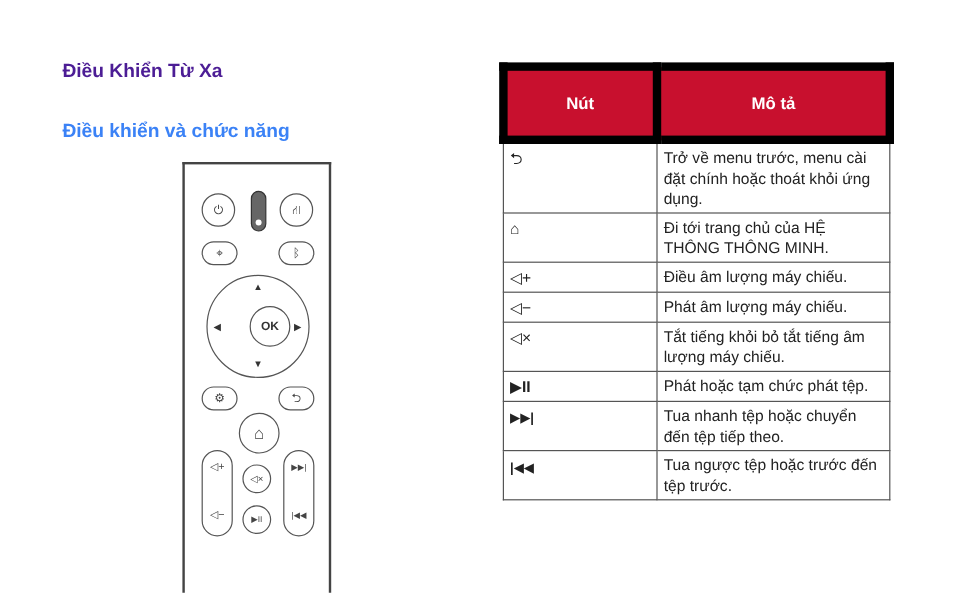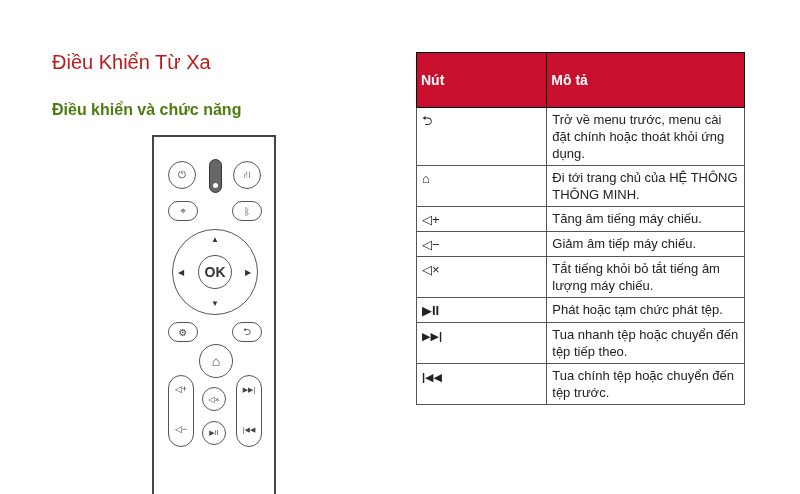--- a/index.html
+++ b/index.html
@@ -1,21 +1,21 @@
 <!DOCTYPE html>
 <html><head>
   <meta charset="utf-8">
   <style>
     html, body { margin:0; padding:0; }
     body {
       width:800px; height:494px; background:#ffffff; position:relative; overflow:hidden;
       font-family: "Liberation Sans", "DejaVu Sans", sans-serif; color:#1a1a1a;
     }
-    .h1 { position:absolute; left:52px; top:51px; font-weight:normal; font-size:20px; color:#b91c1c; }
-    .h2 { position:absolute; left:52px; top:101px; font-weight:bold; font-size:16px; color:#4d7c0f; }
+    .h1 { position:absolute; left:52px; top:51px; font-weight:bold; font-size:16px; color:#4c1d95; }
+    .h2 { position:absolute; left:52px; top:101px; font-weight:bold; font-size:16px; color:#3b82f6; }
 
     
     .remote {
       position:absolute; left:152px; top:135px; width:124px; height:380px;
       border:2px solid #444; border-bottom:none; box-sizing:border-box; background:#fff;
     }
     .rbtn {
       position:absolute; border:1.5px solid #555; background:#fff; box-sizing:border-box;
       display:flex; align-items:center; justify-content:center; color:#444;
       font-size:10px; cursor:pointer;
@@ -25,39 +25,39 @@
     .led {
       position:absolute; left:55px; top:22px; width:13px; height:34px; border-radius:7px;
       background:#666; border:1.5px solid #333; box-sizing:border-box;
     }
     .led::after { content:""; position:absolute; left:3px; bottom:4px; width:5px; height:5px; border-radius:50%; background:#fff; }
     .dpad {
       position:absolute; left:18px; top:92px; width:86px; height:86px; border-radius:50%;
       border:1.5px solid #555; box-sizing:border-box;
     }
     .ok {
-      position:absolute; left:25px; top:25px; width:34px; height:34px; border-radius:50%;
+      position:absolute; left:35px; top:25px; width:34px; height:34px; border-radius:50%;
       border:1.5px solid #555; box-sizing:border-box; display:flex; align-items:center;
-      justify-content:center; font-size:14px; font-weight:bold; color:#333; cursor:pointer;
+      justify-content:center; font-size:10px; font-weight:bold; color:#333; cursor:pointer;
     }
     .arrow { position:absolute; font-size:8px; color:#333; cursor:pointer; line-height:1; }
     .tall {
       position:absolute; width:26px; height:72px; border-radius:13px; border:1.5px solid #555;
       box-sizing:border-box;
     }
     .tall .seg { position:absolute; left:0; width:100%; text-align:center; font-size:9px; color:#444; cursor:pointer; }
 
     
     .tbl {
       position:absolute; left:416px; top:52px; width:329px; border-collapse:collapse;
       font-size:13px; color:#222;
     }
     .tbl th {
-      background:#c8102e; color:#fff; text-align:left; font-weight:bold; font-size:14px;
-      padding:17px 4px; height:20px; border:1px solid #000000;
+      background:#c8102e; color:#fff; text-align:center; font-weight:bold; font-size:14px;
+      padding:17px 4px; height:20px; border:7px solid #000000;
     }
     .tbl td { border:1.5px solid #555; vertical-align:top; padding:3px 5px 3px 5px; line-height:17px; }
     .tbl td.ic { width:123px; font-size:13px; padding-top:4px; }
     .tbl td.desc { width:192px; }
   </style>
 </head>
 <body>
 
 <div class="h1">Điều Khiển Từ Xa</div>
 <div class="h2">Điều khiển và chức năng</div>
@@ -124,36 +124,36 @@
     <tr>
       <td class="ic"><span>⮌</span></td>
       <td class="desc">Trở về menu trước, menu cài đặt chính hoặc thoát khỏi ứng dụng.</td>
     </tr>
     <tr>
       <td class="ic"><span>⌂</span></td>
       <td class="desc">Đi tới trang chủ của HỆ THÔNG THÔNG MINH.</td>
     </tr>
     <tr>
       <td class="ic"><span>◁+</span></td>
-      <td class="desc">Tăng âm tiếng máy chiếu.</td>
+      <td class="desc">Điều âm lượng máy chiếu.</td>
     </tr>
     <tr>
       <td class="ic"><span>◁−</span></td>
-      <td class="desc">Giảm âm tiếp máy chiếu.</td>
+      <td class="desc">Phát âm lượng máy chiếu.</td>
     </tr>
     <tr>
       <td class="ic"><span>◁×</span></td>
       <td class="desc">Tắt tiếng khỏi bỏ tắt tiếng âm lượng máy chiếu.</td>
     </tr>
     <tr>
       <td class="ic"><span style="font-weight:bold;">▶II</span></td>
       <td class="desc">Phát hoặc tạm chức phát tệp.</td>
     </tr>
     <tr>
       <td class="ic"><span style="font-weight:bold;font-size:11px;">▶▶|</span></td>
       <td class="desc">Tua nhanh tệp hoặc chuyển đến tệp tiếp theo.</td>
     </tr>
     <tr>
       <td class="ic"><span style="font-weight:bold;font-size:11px;">|◀◀</span></td>
-      <td class="desc">Tua chính tệp hoặc chuyển đến tệp trước.</td>
+      <td class="desc">Tua ngược tệp hoặc trước đến tệp trước.</td>
     </tr>
   </tbody>
 </table>
 
 </body></html>

